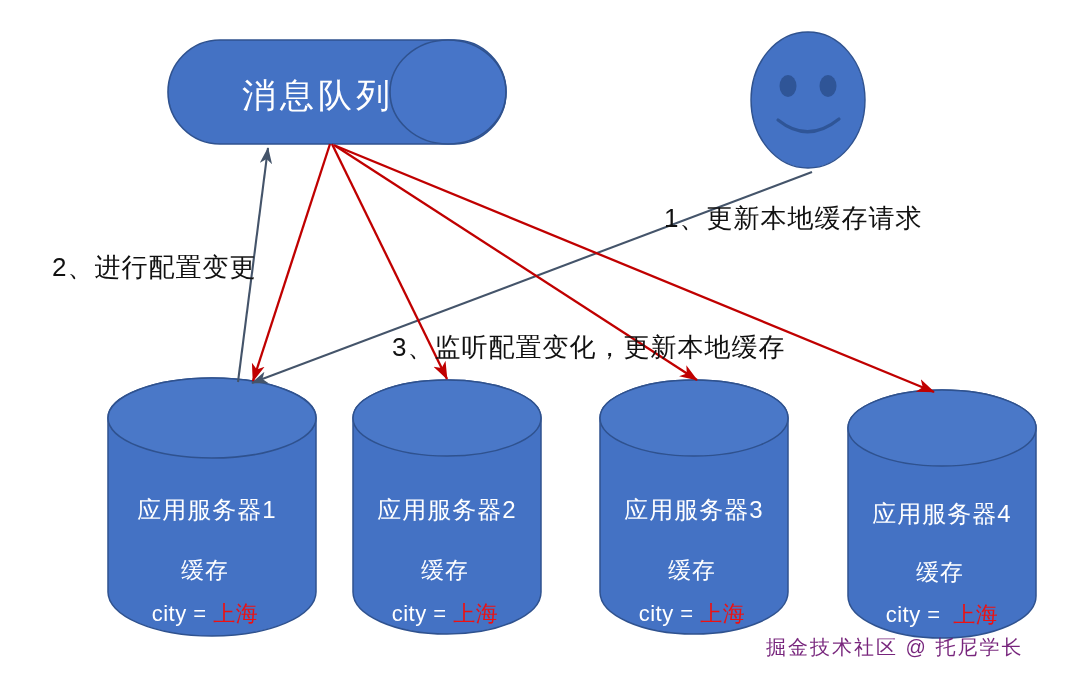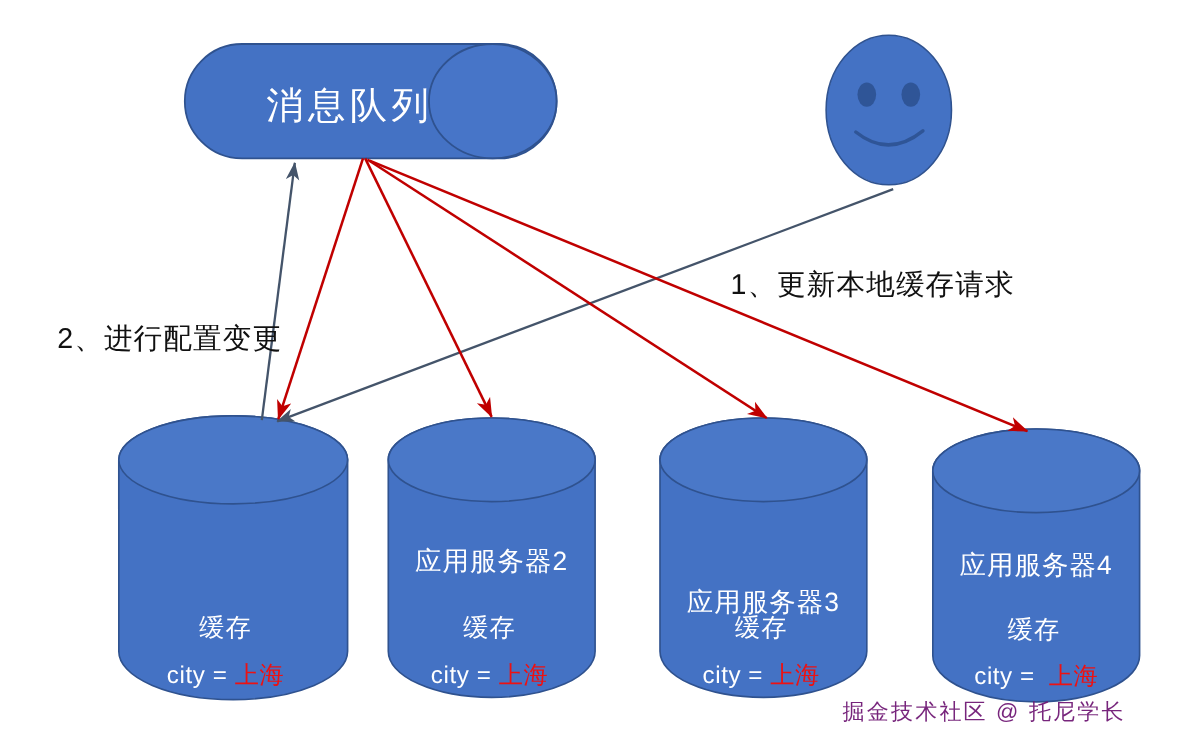--- a/index.html
+++ b/index.html
@@ -25,21 +25,20 @@
     position: absolute;
     left: 0;
     top: 0;
     width: 1080px;
     height: 676px;
   }
   .overlay-text {
     position: absolute;
     white-space: nowrap;
     color: #1a1a1a;
-    margin-top: 40px;
   }
   .step-label {
     font-size: 26px;
     letter-spacing: 1px;
     color: #111111;
   }
   .node-text {
     position: absolute;
     white-space: nowrap;
     color: #ffffff;
@@ -131,37 +130,39 @@
     <line x1="330" y1="144" x2="253" y2="381" stroke="#C00000" stroke-width="2.3" marker-end="url(#arrow-red)"></line>
     <line x1="332" y1="144" x2="447" y2="379" stroke="#C00000" stroke-width="2.3" marker-end="url(#arrow-red)"></line>
     <line x1="334" y1="145" x2="697" y2="380" stroke="#C00000" stroke-width="2.3" marker-end="url(#arrow-red)"></line>
     <line x1="336" y1="146" x2="934" y2="392" stroke="#C00000" stroke-width="2.3" marker-end="url(#arrow-red)"></line>
   </svg>
 
   <div class="node-text queue-title" style="left:318px; top:73px;">消息队列</div>
 
   <div class="overlay-text step-label" style="left:664px; top:201px;">1、更新本地缓存请求</div>
   <div class="overlay-text step-label" style="left:52px; top:250px;text-align:right;">2、进行配置变更</div>
+  <div class="overlay-text step-label" style="left:392px; top:330px;">3、监听配置变化，更新本地缓存</div>
 
+  <div class="node-text srv-name" style="left:207px; top:494px;">应用服务器1</div>
   <div class="node-text srv-cache" style="left:205px; top:555px;">缓存</div>
   <div class="node-text srv-kv" style="left:205px; top:599px;">
     <span>city</span>
     <span>=</span>
     <span class="kv-val">上海</span>
   </div>
 
   <div class="node-text srv-name" style="left:447px; top:494px;">应用服务器2</div>
   <div class="node-text srv-cache" style="left:445px; top:555px;">缓存</div>
   <div class="node-text srv-kv" style="left:445px; top:599px;">
     <span>city</span>
     <span>=</span>
     <span class="kv-val">上海</span>
   </div>
 
-  <div class="node-text srv-name" style="left:694px; top:494px;margin-top:37px;">应用服务器3</div>
+  <div class="node-text srv-name" style="left:694px; top:494px;">应用服务器3</div>
   <div class="node-text srv-cache" style="left:692px; top:555px;">缓存</div>
   <div class="node-text srv-kv" style="left:692px; top:599px;">
     <span>city</span>
     <span>=</span>
     <span class="kv-val">上海</span>
   </div>
 
   <div class="node-text srv-name" style="left:942px; top:498px;">应用服务器4</div>
   <div class="node-text srv-cache" style="left:940px; top:557px;">缓存</div>
   <div class="node-text srv-kv" style="left:942px; top:600px;">

